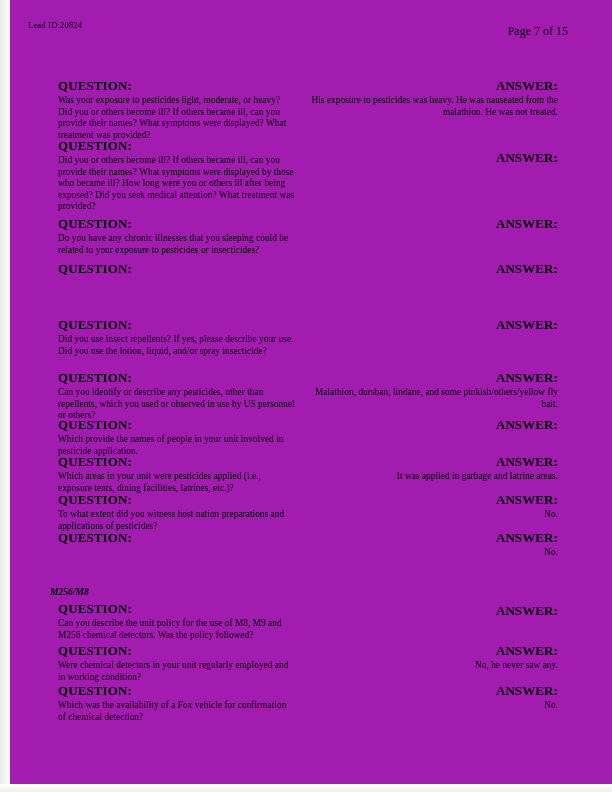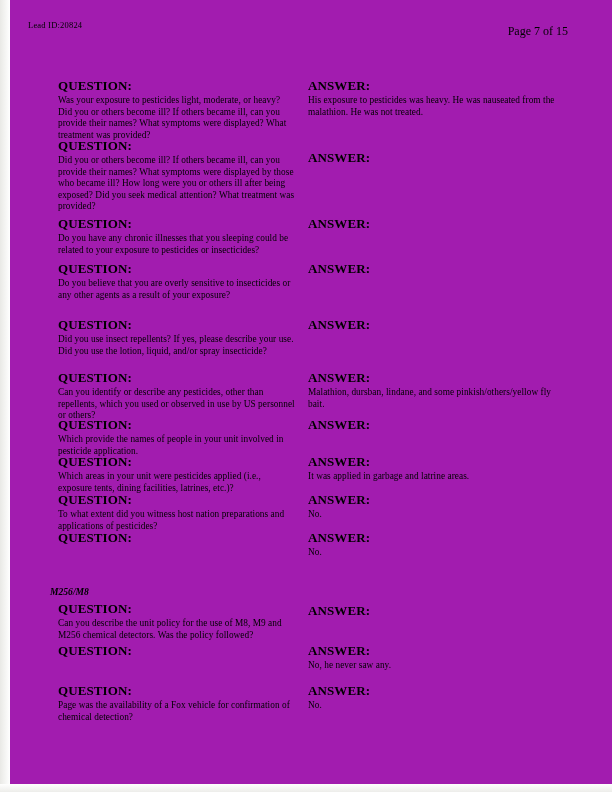--- a/index.html
+++ b/index.html
@@ -56,20 +56,21 @@
   }
   .qa-col {
     position: absolute;
     width: 238px;
     left: 58px;
   }
   .ans-col {
     position: absolute;
     width: 250px;
     left: 308px;
+    text-align: right;
   }
   .lbl {
     font-weight: bold;
     font-size: 13px;
     font-family: "Liberation Serif", serif;
     letter-spacing: 0.1px;
     margin: 0 0 1px 0;
     display: block;
   }
   .body-text {
@@ -152,21 +153,20 @@
       </div>
       <div class="ans-col" style="top:0px;">
         <span class="lbl">ANSWER:</span>
         <span class="body-text"></span>
       </div>
     </div>
 
     <div class="row" style="height:56px;">
       <div class="qa-col" style="top:0px;">
         <span class="lbl">QUESTION:</span>
-        <span class="body-text">Do you believe that you are overly sensitive to insecticides or any other agents as a result of your exposure?</span>
       </div>
       <div class="ans-col" style="top:0px;">
         <span class="lbl">ANSWER:</span>
         <span class="body-text"></span>
       </div>
     </div>
 
     <div class="row" style="height:53px;">
       <div class="qa-col" style="top:0px;">
         <span class="lbl">QUESTION:</span>
@@ -242,31 +242,32 @@
       </div>
       <div class="ans-col" style="top:2px;">
         <span class="lbl">ANSWER:</span>
         <span class="body-text"></span>
       </div>
     </div>
 
     <div class="row" style="height:40px;">
       <div class="qa-col" style="top:0px;">
         <span class="lbl">QUESTION:</span>
+        <span class="body-text">Were chemical detectors in your unit regularly employed and in working condition?</span>
       </div>
       <div class="ans-col" style="top:0px;">
         <span class="lbl">ANSWER:</span>
         <span class="body-text">No, he never saw any.</span>
       </div>
     </div>
 
     <div class="row" style="height:40px;">
       <div class="qa-col" style="top:0px;">
         <span class="lbl">QUESTION:</span>
-        <span class="body-text">Page was the availability of a Fox vehicle for confirmation of chemical detection?</span>
+        <span class="body-text">Which was the availability of a Fox vehicle for confirmation of chemical detection?</span>
       </div>
       <div class="ans-col" style="top:0px;">
         <span class="lbl">ANSWER:</span>
         <span class="body-text">No.</span>
       </div>
     </div>
 
   </div>
 </div>
 

